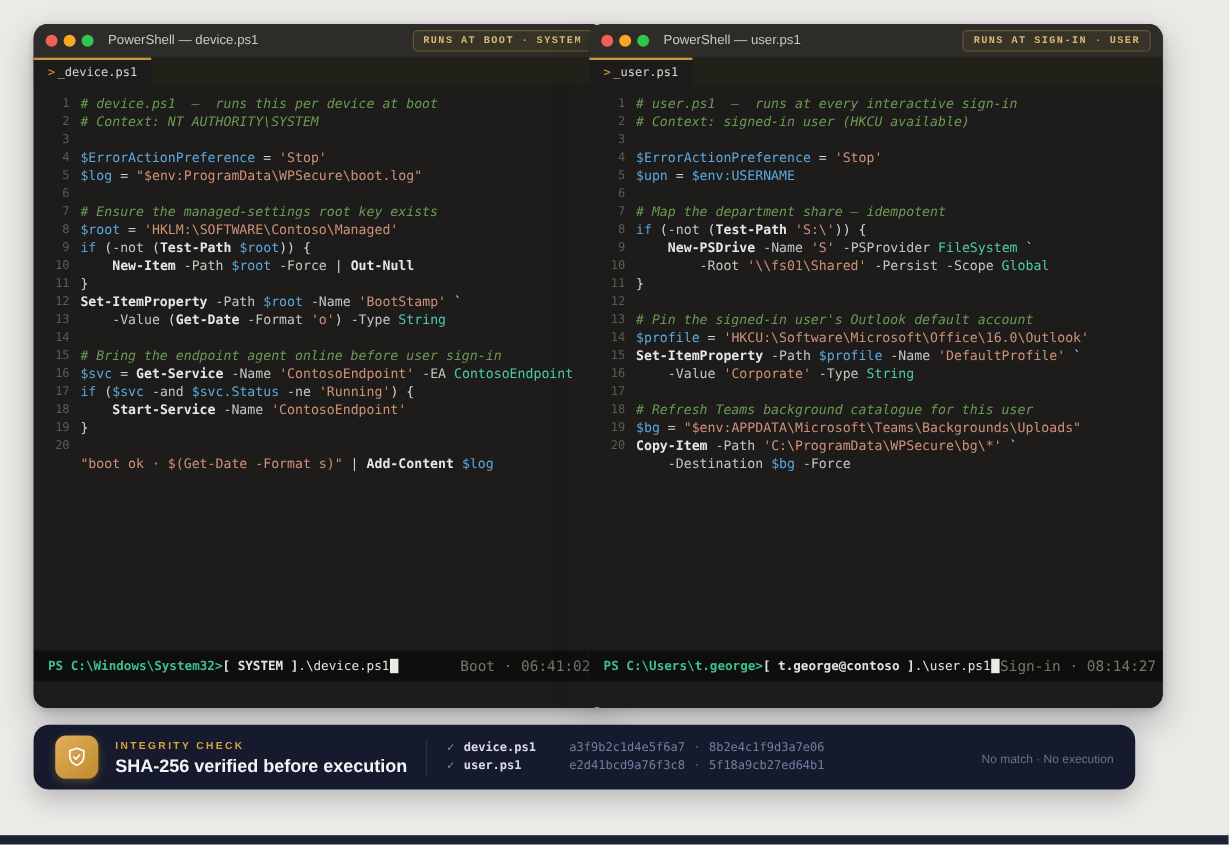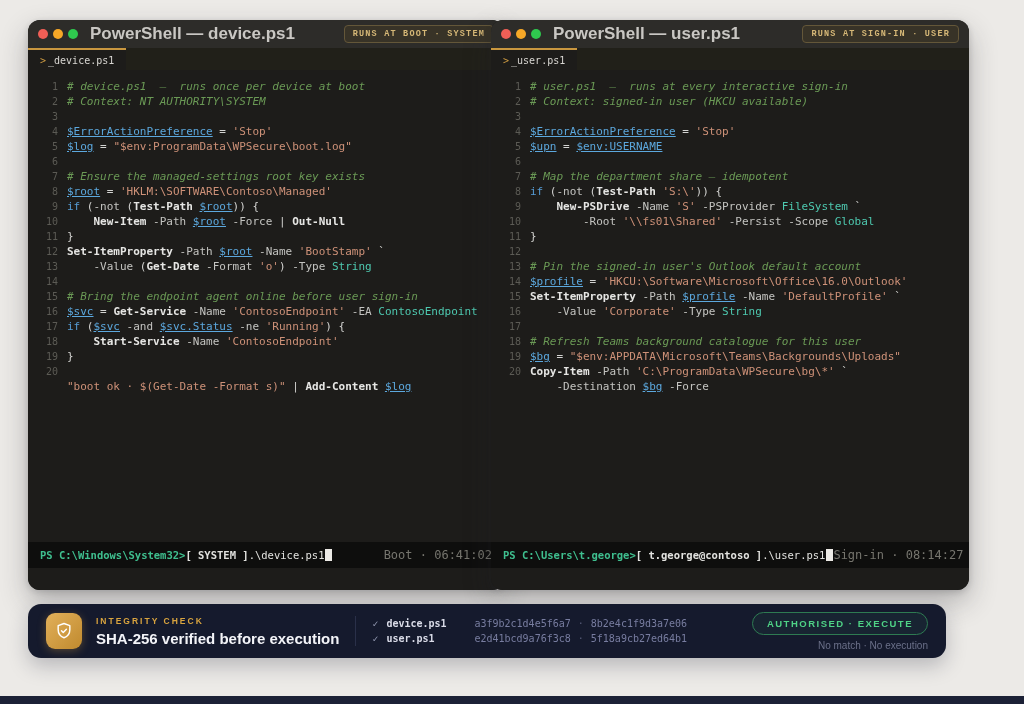--- a/index.html
+++ b/index.html
@@ -11,37 +11,37 @@
           box-shadow:0 12px 28px rgba(40,40,45,.30),0 2px 6px rgba(40,40,45,.18);}
   .win-left{left:28px;width:476px;}
   .win-right{left:491px;width:478px;}
   .titlebar{height:28px;flex:0 0 28px;background:#2d2c29;display:flex;align-items:center;
             padding:0 10px;gap:8px;}
   .lights{display:flex;gap:5px;align-items:center;}
   .light{width:10px;height:10px;border-radius:50%;display:inline-block;}
   .l-red{background:#f15f56;}
   .l-yellow{background:#f7a827;}
   .l-green{background:#2fc84e;}
-  .title{color:#c9c7c3;font-size:17px;margin-left:4px;font-weight:bold;}
+  .title{color:#c9c7c3;font-size:11px;margin-left:4px;}
   .badge{margin-left:auto;font-size:8.5px;font-weight:bold;letter-spacing:1.2px;
          color:#d6b877;background:#383327;border:1px solid #645739;border-radius:4px;
          padding:3px 8px;white-space:nowrap;font-family:Liberation Mono, monospace;}
   .tabbar{height:22px;flex:0 0 22px;background:#212019;display:flex;align-items:stretch;}
   .tab{background:#1d1c1a;border-top:2px solid #c9973f;padding:0 12px;display:flex;
        align-items:center;font-family:"DejaVu Sans Mono",monospace;font-size:10px;}
   .tab-caret{color:#cf9c42;margin-right:2px;}
   .tab-label{color:#d8d6d2;}
   
   .code{flex:1 1 auto;background:#1d1c1a;padding-top:9px;overflow:hidden;
         font-family:"DejaVu Sans Mono",monospace;font-size:11px;}
   .cl{display:flex;height:15px;line-height:15px;white-space:pre;}
   .g{flex:0 0 30px;text-align:right;padding-right:9px;color:#5c5b55;font-size:10px;}
   .lc{flex:1;}
   .tk-cm{color:#6a9955;font-style:italic;}
-  .tk-v{color:#5ca8de;text-decoration:underline;}
+  .tk-v{color:#5ca8de;}
   .tk-s{color:#ce9178;}
   .tk-k{color:#569cd6;}
   .tk-f{color:#e6e6e4;font-weight:bold;}
   .tk-p{color:#d4d4d2;}
   .tk-pr{color:#c4c4c1;}
   .tk-t{color:#4ec9b0;}
   
   .terminal{flex:0 0 26px;height:26px;background:#0e0e0d;display:flex;align-items:center;
             justify-content:space-between;padding:0 12px;
             font-family:"DejaVu Sans Mono",monospace;font-size:10.5px;}
@@ -92,21 +92,21 @@
       <span class="title">PowerShell — device.ps1</span>
       <span class="badge">RUNS AT BOOT · SYSTEM</span>
     </header>
     <div class="tabbar">
       <div class="tab">
           <span class="tab-caret">&gt;</span>
           <span class="tab-label">_device.ps1</span>
         </div>
     </div>
     <div class="code">
-        <div class="cl"><span class="g">1</span><span class="lc"><span class="tk-cm"># device.ps1  —  runs once per device at boot</span></span></div>
+        <div class="cl"><span class="g">1</span><span class="lc"><span class="tk-cm"># device.ps1  —  runs this per device at boot</span></span></div>
         <div class="cl"><span class="g">2</span><span class="lc"><span class="tk-cm"># Context: NT AUTHORITY\SYSTEM</span></span></div>
         <div class="cl"><span class="g">3</span><span class="lc"></span></div>
         <div class="cl"><span class="g">4</span><span class="lc"><span class="tk-v">$ErrorActionPreference</span><span class="tk-p"> = </span><span class="tk-s">'Stop'</span></span></div>
         <div class="cl"><span class="g">5</span><span class="lc"><span class="tk-v">$log</span><span class="tk-p"> = </span><span class="tk-s">"$env:ProgramData\WPSecure\boot.log"</span></span></div>
         <div class="cl"><span class="g">6</span><span class="lc"></span></div>
         <div class="cl"><span class="g">7</span><span class="lc"><span class="tk-cm"># Ensure the managed-settings root key exists</span></span></div>
         <div class="cl"><span class="g">8</span><span class="lc"><span class="tk-v">$root</span><span class="tk-p"> = </span><span class="tk-s">'HKLM:\SOFTWARE\Contoso\Managed'</span></span></div>
         <div class="cl"><span class="g">9</span><span class="lc"><span class="tk-k">if</span><span class="tk-p"> (</span><span class="tk-pr">-not</span><span class="tk-p"> (</span><span class="tk-f">Test-Path</span><span class="tk-p"> </span><span class="tk-v">$root</span><span class="tk-p">)) {</span></span></div>
         <div class="cl"><span class="g">10</span><span class="lc"><span class="tk-p">    </span><span class="tk-f">New-Item</span><span class="tk-pr"> -Path</span><span class="tk-p"> </span><span class="tk-v">$root</span><span class="tk-pr"> -Force</span><span class="tk-p"> | </span><span class="tk-f">Out-Null</span></span></div>
         <div class="cl"><span class="g">11</span><span class="lc"><span class="tk-p">}</span></span></div>
@@ -184,19 +184,18 @@
     <div class="int-text">
       <div class="int-label">INTEGRITY CHECK</div>
       <div class="int-title">SHA-256 verified before execution</div>
     </div>
     <div class="int-divider"></div>
     <div class="files">
         <div class="frow"><span class="fcheck">✓</span><span class="fname">device.ps1</span><span class="fhash">a3f9b2c1d4e5f6a7</span><span class="fsep">·</span><span class="fhash">8b2e4c1f9d3a7e06</span></div>
         <div class="frow"><span class="fcheck">✓</span><span class="fname">user.ps1</span><span class="fhash">e2d41bcd9a76f3c8</span><span class="fsep">·</span><span class="fhash">5f18a9cb27ed64b1</span></div>
       </div>
     <div class="int-right">
-      <button class="pill">AUTHORISED · EXECUTE</button>
       <div class="int-note">No match · No execution</div>
     </div>
   </footer>
 
   <div class="bottom-strip"></div>
 </div>
 
 </body></html>

